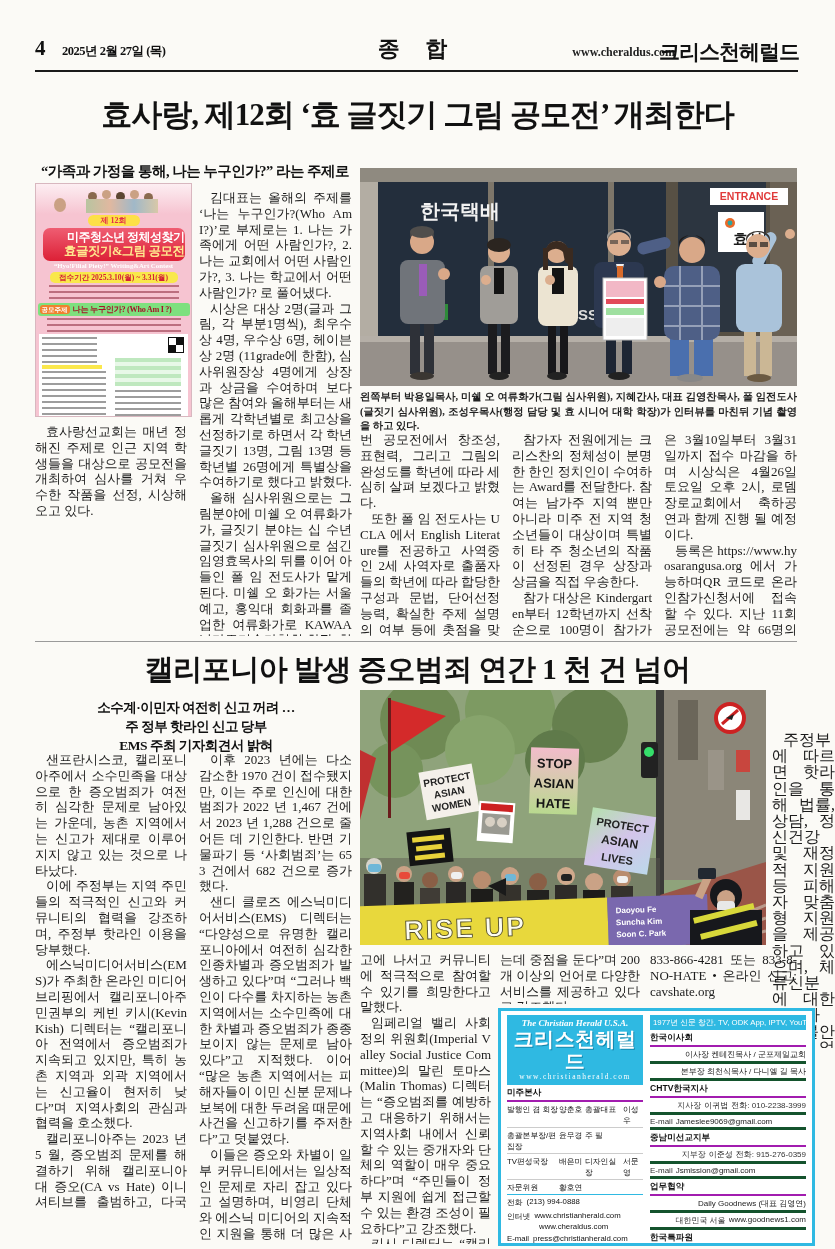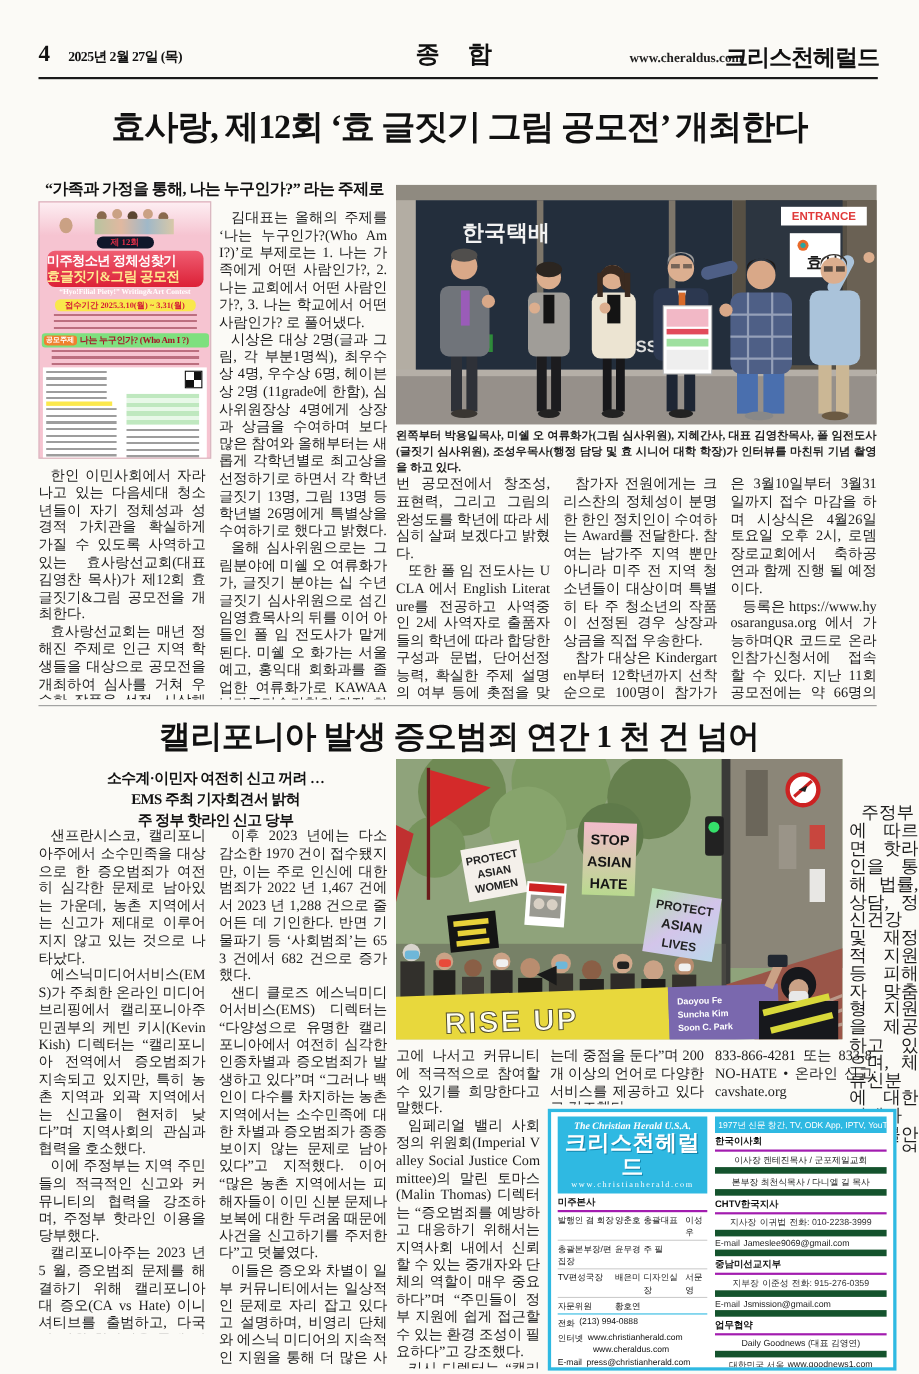--- a/index.html
+++ b/index.html
@@ -22,24 +22,24 @@
   
   .h1{font-size:31px;font-weight:bold;text-align:center;letter-spacing:-1px}
   .h2{font-size:29px;font-weight:bold;text-align:center;letter-spacing:-0.5px}
   .subhead1{font-size:14.5px;font-weight:bold;text-align:center;letter-spacing:-0.5px}
   .subhead2{font-size:13.5px;font-weight:bold;line-height:19px;text-align:center;letter-spacing:-0.5px}
   .caption{font-size:10.3px;line-height:14.5px;font-weight:bold;color:#222;text-align:justify;word-break:break-all}
   
   .poster{background:#f6c4d1;border:1px solid #d8b7bf;overflow:hidden}
   .p-people{height:30px;position:relative;background:linear-gradient(#fdeef2,#f6c4d1)}
   .p-head{position:absolute;border-radius:50%}
-  .p-ed{width:52px;margin:1px auto 2px;background:#0f172a;border-radius:6px;color:#e23049;
+  .p-ed{width:52px;margin:1px auto 2px;background:#fde047;border-radius:6px;color:#e23049;
         font-size:8px;font-weight:bold;text-align:center;line-height:11px}
   .p-titlebox{width:142px;margin:0 auto;background:linear-gradient(#ef5d72,#dc2036);border-radius:7px;
-        text-align:left;color:#fff;padding:2px 0 3px}
+        text-align:right;color:#fff;padding:2px 0 3px}
   .p-t1{font-size:12px;font-weight:900;letter-spacing:-0.5px;line-height:14px}
   .p-t2{font-size:12.5px;font-weight:900;letter-spacing:-0.5px;line-height:14px;color:#ffe98f}
   .p-en{font-size:6.8px;color:#fff;text-align:center;font-weight:bold;margin-top:1px}
   .p-period{width:128px;margin:3px auto 2px;background:#f9e84b;border-radius:5px;color:#d41f35;
         font-size:7.6px;font-weight:bold;text-align:center;line-height:11px}
   .fineprint{background:repeating-linear-gradient(to bottom,rgba(140,40,60,.55) 0 2px,rgba(0,0,0,0) 2px 6px)}
   .fineprint2{background:repeating-linear-gradient(to bottom,rgba(60,60,60,.5) 0 2px,rgba(0,0,0,0) 2px 6px)}
   .p-theme{width:148px;margin:2px auto;background:#7ee07e;border-radius:3px;display:flex;align-items:center;
         gap:3px;padding:1px 2px}
   .p-themetag{background:#f0812e;color:#fff;font-size:6.5px;font-weight:bold;border-radius:3px;padding:0 2px;line-height:9px}
@@ -52,21 +52,21 @@
   .ad-left{width:136px;flex:none}
   .ad-right{flex:1;min-width:0}
   .ad-logo{background:#2fb9e2;color:#fff;text-align:center;padding:3px 2px 4px}
   .ad-logo-en{font-size:9px;font-weight:bold;font-style:italic;white-space:nowrap}
   .ad-logo-ko{font-size:20px;font-weight:900;letter-spacing:0.5px;line-height:22px;
         text-shadow:1px 1px 0 #1486ad}
   .ad-logo-url{font-size:7.5px;letter-spacing:1.5px;white-space:nowrap}
   .ad-sec{font-family:"Liberation Sans",sans-serif;font-size:8.6px;font-weight:bold;color:#111;
         border-bottom:2px solid #a21caf;padding:2px 0 1px}
   .ad-row{font-family:"Liberation Sans",sans-serif;font-size:8px;color:#222;display:flex;
-        justify-content:center;border-bottom:6px solid #14532d;padding:1.5px 0;gap:3px}
+        justify-content:flex-end;border-bottom:3px solid #14532d;padding:1.5px 0;gap:3px}
   .ad-row .lab{color:#333;flex:none}
   .ad-row .val{overflow:hidden;white-space:nowrap}
   .ad-grid{display:grid;grid-template-columns:52px 26px 38px 1fr;font-family:"Liberation Sans",sans-serif;
         font-size:7.8px;border-bottom:1px solid #ccc;padding:1.5px 0}
   .ad-plain{font-family:"Liberation Sans",sans-serif;font-size:7.8px;padding:1.5px 0;display:flex;gap:4px}
 </style>
 </head>
 <body>
 
 <div class="abs pageno" style="left:35px;top:36px">4</div>
@@ -201,21 +201,20 @@
     <ellipse cx="197" cy="208" rx="10" ry="4" fill="#222"></ellipse>
       <ellipse cx="259" cy="208" rx="11" ry="4" fill="#222"></ellipse>
     <ellipse cx="330" cy="210" rx="13" ry="4" fill="#888"></ellipse>
       <ellipse cx="399" cy="210" rx="12" ry="4" fill="#6b5a42"></ellipse>
   </g>
 </svg>
 
 <div class="abs caption sans" style="left:360px;top:390px;width:437px">왼쪽부터 박용일목사, 미쉘 오 여류화가(그림 심사위원), 지혜간사, 대표 김영찬목사, 폴 임전도사(글짓기 심사위원), 조성우목사(행정 담당 및 효 시니어 대학 학장)가 인터뷰를 마친뒤 기념 촬영을 하고 있다.</div>
 
 <div class="abs col" style="left:35px;top:424px;width:152px;height:212px">
-  <p>한인 이민사회에서 자라나고 있는 다음세대 청소년들이 자기 정체성과 성경적 가치관을 확실하게 가질 수 있도록 사역하고 있는 효사랑선교회(대표 김영찬 목사)가 제12회 효 글짓기&amp;그림 공모전을 개최한다.</p>
   <p>효사랑선교회는 매년 정해진 주제로 인근 지역 학생들을 대상으로 공모전을 개최하여 심사를 거쳐 우수한 작품을 선정, 시상해 오고 있다.</p>
 </div>
 <div class="abs col" style="left:199px;top:190px;width:153px;height:446px">
   <p>김대표는 올해의 주제를 ‘나는 누구인가?(Who Am I?)’로 부제로는 1. 나는 가족에게 어떤 사람인가?, 2. 나는 교회에서 어떤 사람인가?, 3. 나는 학교에서 어떤 사람인가? 로 풀어냈다.</p>
   <p>시상은 대상 2명(글과 그림, 각 부분1명씩), 최우수상 4명, 우수상 6명, 헤이븐상 2명 (11grade에 한함), 심사위원장상 4명에게 상장과 상금을 수여하며 보다 많은 참여와 올해부터는 새롭게 각학년별로 최고상을 선정하기로 하면서 각 학년 글짓기 13명, 그림 13명 등 학년별 26명에게 특별상을 수여하기로 했다고 밝혔다.</p>
   <p>올해 심사위원으로는 그림분야에 미쉘 오 여류화가가, 글짓기 분야는 십 수년 글짓기 심사위원으로 섬긴 임영효목사의 뒤를 이어 아들인 폴 임 전도사가 맡게된다. 미쉘 오 화가는 서울예고, 홍익대 회화과를 졸업한 여류화가로 KAWAA남가주미술가협회 회장, 한미교육원 주최 자페우 대상 미술공모전과 KASEC, 그리고 중앙일보 미술대회 등에서 심사위원으로 활동했다. 오 화가는 이</p>
 </div>
 <div class="abs col" style="left:360px;top:432px;width:140px;height:204px">
   <p class="ni">번 공모전에서 창조성, 표현력, 그리고 그림의 완성도를 학년에 따라 세심히 살펴 보겠다고 밝혔다.</p>
   <p>또한 폴 임 전도사는 UCLA 에서 English Literature를 전공하고 사역중인 2세 사역자로 출품자들의 학년에 따라 합당한 구성과 문법, 단어선정 능력, 확실한 주제 설명의 여부 등에 촛점을 맞출 예정이라고 강조했다.</p>
@@ -227,22 +226,22 @@
 <div class="abs col" style="left:664px;top:432px;width:133px;height:204px">
   <p class="ni">은 3월10일부터 3월31일까지 접수 마감을 하며 시상식은 4월26일 토요일 오후 2시, 로뎀장로교회에서 축하공연과 함께 진행 될 예정이다.</p>
   <p>등록은 https://www.hyosarangusa.org 에서 가능하며QR 코드로 온라인참가신청서에 접속할 수 있다. 지난 11회 공모전에는 약 66명의 학생들이 참가한 바 있다.</p>
 </div>
 
 <div class="abs thinrule" style="left:35px;right:38px;top:641px;height:1px"></div>
 
 <div class="abs h2" style="left:0;right:0;top:650px">캘리포니아 발생 증오범죄 연간 1 천 건 넘어</div>
 <div class="abs subhead2 sans" style="left:40px;width:312px;top:698px">
   <div>소수계·이민자 여전히 신고 꺼려 …</div>
+  <div>주 정부 핫라인 신고 당부</div>
   <div>EMS 주최 기자회견서 밝혀</div>
-  <div>주 정부 핫라인 신고 당부</div>
 </div>
 
 <svg class="abs" style="left:360px;top:690px" width="406" height="255" viewBox="0 0 406 255">
   <defs>
     <linearGradient id="gSAH" x1="0" y1="0" x2="0" y2="1">
       <stop offset="0" stop-color="#f2bccb"></stop>
         <stop offset="1" stop-color="#b9d98f"></stop>
     </linearGradient>
     <linearGradient id="gPAL" x1="0" y1="0" x2="1" y2="1">
       <stop offset="0" stop-color="#b5e0ae"></stop>
@@ -359,22 +358,22 @@
 </svg>
 
 <div class="abs col" style="left:772px;top:732px;width:63px;height:316px;font-size:16px;line-height:16.2px">
   <p>주정부에 따르면 핫라인을 통해 법률, 상담, 정신건강 및 재정적 지원 등 피해자 맞춤형 지원을 제공하고 있으며, 체류신분에 대한 피해자의 불안감을 없애기 위해 익명성을 보장하고 있다.</p>
   <p>증오범죄 핫라인 정보는 다음과 같다.</p>
   <p>• 전화번호:</p>
 </div>
 
 <div class="abs col" style="left:35px;top:752px;width:152px;height:460px">
   <p>샌프란시스코, 캘리포니아주에서 소수민족을 대상으로 한 증오범죄가 여전히 심각한 문제로 남아있는 가운데, 농촌 지역에서는 신고가 제대로 이루어지지 않고 있는 것으로 나타났다.</p>
+  <p>이에 주정부는 지역 주민들의 적극적인 신고와 커뮤니티의 협력을 강조하며, 주정부 핫라인 이용을 당부했다.</p>
   <p>에스닉미디어서비스(EMS)가 주최한 온라인 미디어 브리핑에서 캘리포니아주 민권부의 케빈 키시(Kevin Kish) 디렉터는 “캘리포니아 전역에서 증오범죄가 지속되고 있지만, 특히 농촌 지역과 외곽 지역에서는 신고율이 현저히 낮다”며 지역사회의 관심과 협력을 호소했다.</p>
-  <p>이에 주정부는 지역 주민들의 적극적인 신고와 커뮤니티의 협력을 강조하며, 주정부 핫라인 이용을 당부했다.</p>
   <p>캘리포니아주는 2023 년 5 월, 증오범죄 문제를 해결하기 위해 캘리포니아 대 증오(CA vs Hate) 이니셔티브를 출범하고, 다국어 지원 핫라인을 통해 피해자 지원 및 사건 접수를 강화하고 있다.</p>
   <p>지난 2019 년 이후 보고된 증오범죄는 두 배 이상 증가한 것으로 나타났다. 가주공공정책연구소가 지난해 10 월 발표한 보고서에 따르면 2019 년 1,015 건에서 2022 년 2,120 건으로 보고됐다.</p>
 </div>
 <div class="abs col" style="left:199px;top:752px;width:153px;height:490px">
   <p>이후 2023 년에는 다소 감소한 1970 건이 접수됐지만, 이는 주로 인신에 대한 범죄가 2022 년 1,467 건에서 2023 년 1,288 건으로 줄어든 데 기인한다. 반면 기물파기 등 ‘사회범죄’는 653 건에서 682 건으로 증가했다.</p>
   <p>샌디 클로즈 에스닉미디어서비스(EMS) 디렉터는 “다양성으로 유명한 캘리포니아에서 여전히 심각한 인종차별과 증오범죄가 발생하고 있다”며 “그러나 백인이 다수를 차지하는 농촌 지역에서는 소수민족에 대한 차별과 증오범죄가 종종 보이지 않는 문제로 남아 있다”고 지적했다. 이어 “많은 농촌 지역에서는 피해자들이 이민 신분 문제나 보복에 대한 두려움 때문에 사건을 신고하기를 주저한다”고 덧붙였다.</p>
   <p>이들은 증오와 차별이 일부 커뮤니티에서는 일상적인 문제로 자리 잡고 있다고 설명하며, 비영리 단체와 에스닉 미디어의 지속적인 지원을 통해 더 많은 사람들이 신</p>
 </div>
 <div class="abs col" style="left:360px;top:952px;width:131px;height:292px">
   <p class="ni">고에 나서고 커뮤니티에 적극적으로 참여할 수 있기를 희망한다고 말했다.</p>

